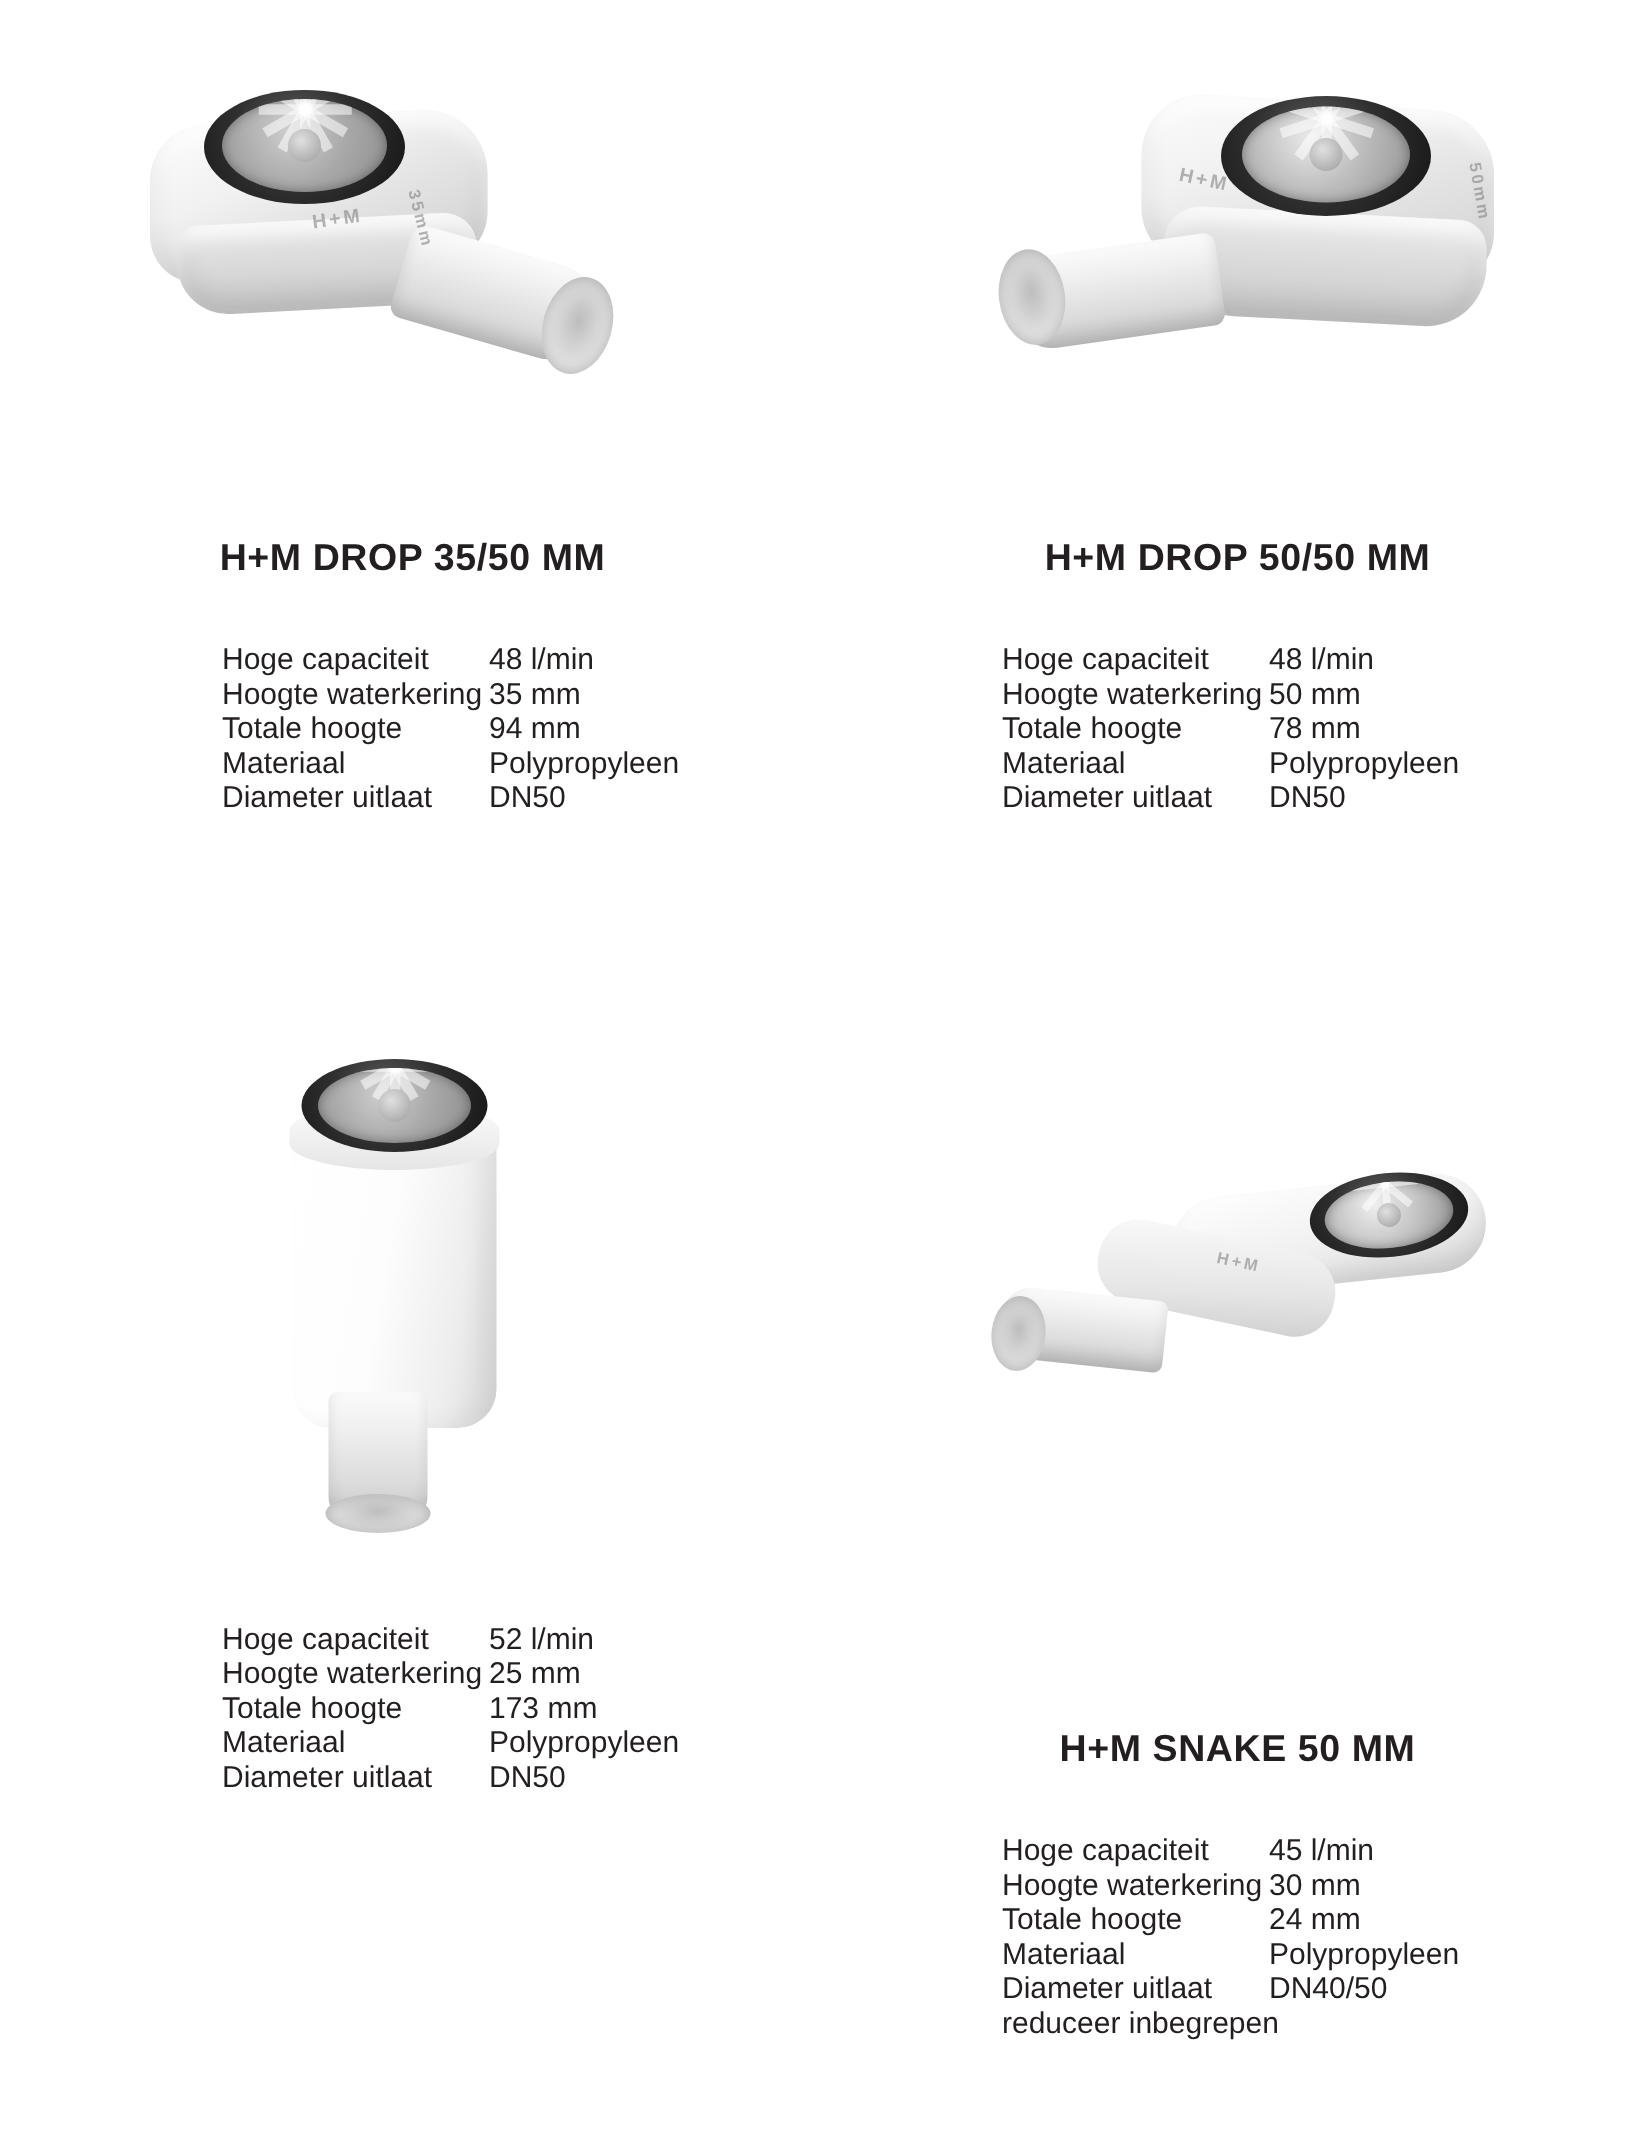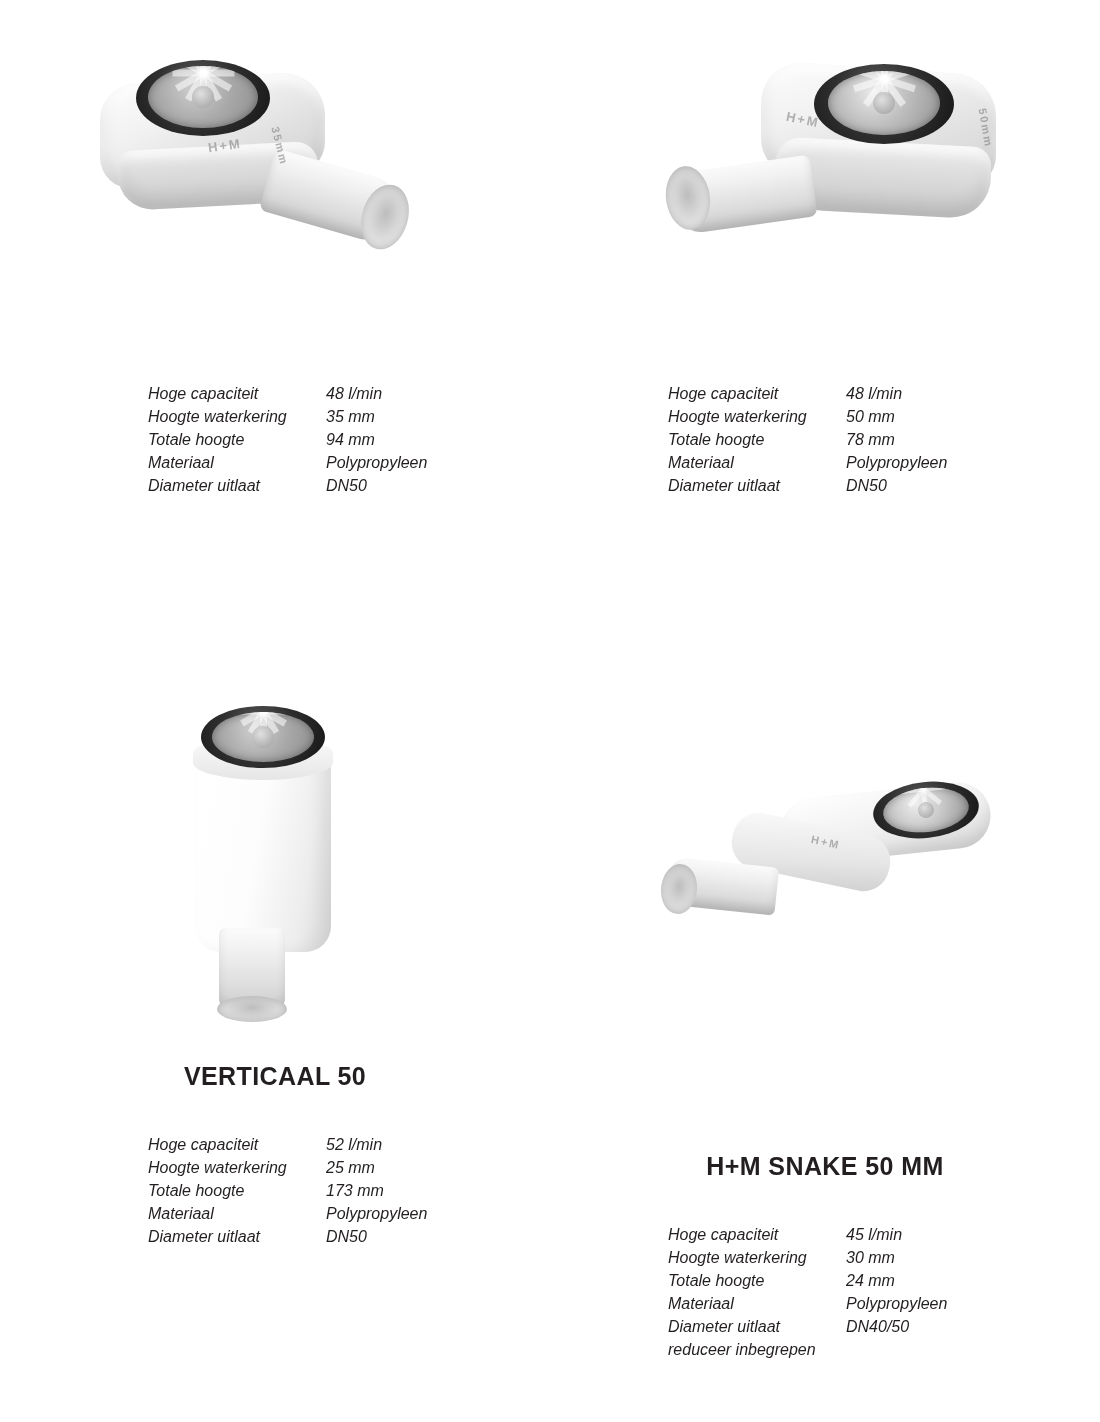--- a/index.html
+++ b/index.html
@@ -96,23 +96,22 @@
   
   .title {
     text-align: center;
     font-size: 25px;
     font-weight: bold;
     letter-spacing: 0.4px;
     margin-top: 18px;
   }
   .specs {
     margin: 42px 0 0 148px;
-    font-size: 16px;
+    font-size: 20px;
     line-height: 23px;
-    font-style: italic;
   }
   .cell.right .specs { margin-left: 118px; }
   .spec-row { display: flex; }
   .spec-label { width: 178px; }
   .spec-value { }
   .spec-note { }
 </style>
 </head>
 <body>
 
@@ -138,20 +137,21 @@
             <div class="spoke" style="transform:rotate(90deg);"></div>
             <div class="spoke" style="transform:rotate(120deg);"></div>
             <div class="spoke" style="transform:rotate(150deg);"></div>
             <div class="hub"></div>
           </div>
           <span class="emboss" style="left:108px;top:78px;transform:rotate(-8deg);">H+M</span>
           <span class="emboss" style="left:160px;top:80px;transform:rotate(76deg);font-size:11px;">35mm</span>
         </div>
       </div>
 
+      <div class="title">H+M DROP 35/50 MM</div>
 
       <div class="specs">
         <div class="spec-row">
           <span class="spec-label">Hoge capaciteit</span>
           <span class="spec-value">48 l/min</span>
         </div>
         <div class="spec-row">
           <span class="spec-label">Hoogte waterkering</span>
           <span class="spec-value">35 mm</span>
         </div>
@@ -187,20 +187,21 @@
             <div class="spoke" style="transform:rotate(72deg);"></div>
             <div class="spoke" style="transform:rotate(108deg);"></div>
             <div class="spoke" style="transform:rotate(144deg);"></div>
             <div class="hub"></div>
           </div>
           <span class="emboss" style="left:120px;top:52px;transform:rotate(12deg);">H+M</span>
           <span class="emboss" style="left:300px;top:62px;transform:rotate(80deg);font-size:11px;">50mm</span>
         </div>
       </div>
 
+      <div class="title">H+M DROP 50/50 MM</div>
 
       <div class="specs">
         <div class="spec-row">
           <span class="spec-label">Hoge capaciteit</span>
           <span class="spec-value">48 l/min</span>
         </div>
         <div class="spec-row">
           <span class="spec-label">Hoogte waterkering</span>
           <span class="spec-value">50 mm</span>
         </div>
@@ -239,21 +240,20 @@
             <div class="spoke" style="transform:rotate(30deg);"></div>
             <div class="spoke" style="transform:rotate(60deg);"></div>
             <div class="spoke" style="transform:rotate(90deg);"></div>
             <div class="spoke" style="transform:rotate(120deg);"></div>
             <div class="spoke" style="transform:rotate(150deg);"></div>
             <div class="hub"></div>
           </div>
         </div>
       </div>
 
-      <div class="title" style="margin-top:22px;">VERTICAAL 50</div>
 
       <div class="specs">
         <div class="spec-row">
           <span class="spec-label">Hoge capaciteit</span>
           <span class="spec-value">52 l/min</span>
         </div>
         <div class="spec-row">
           <span class="spec-label">Hoogte waterkering</span>
           <span class="spec-value">25 mm</span>
         </div>

